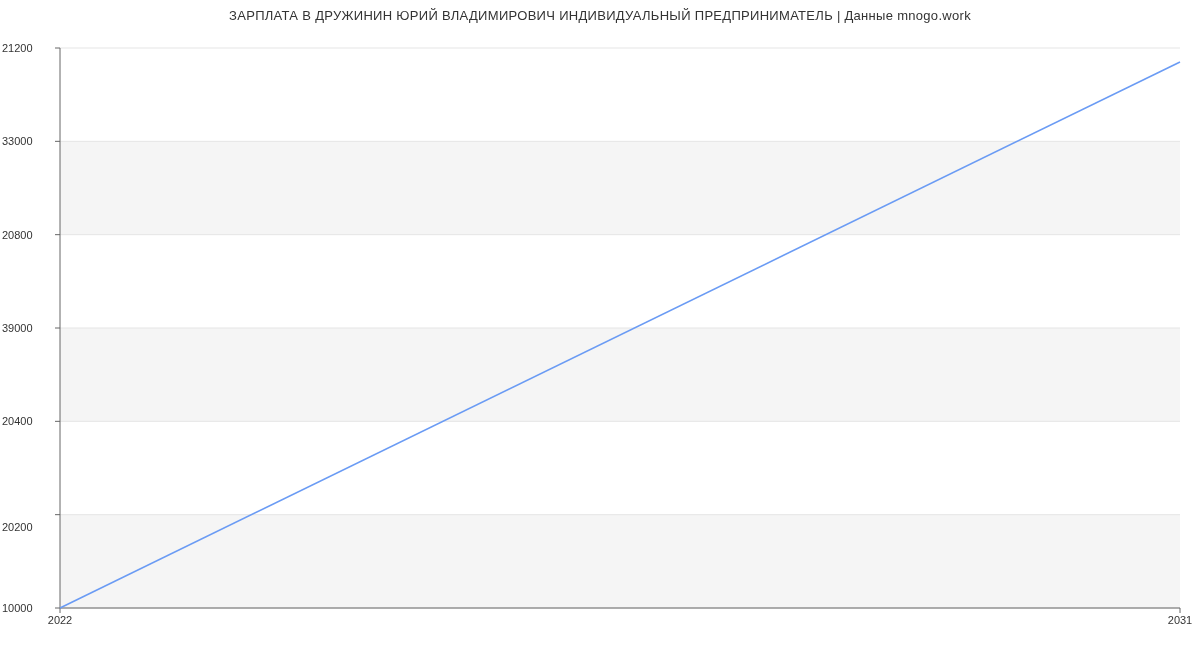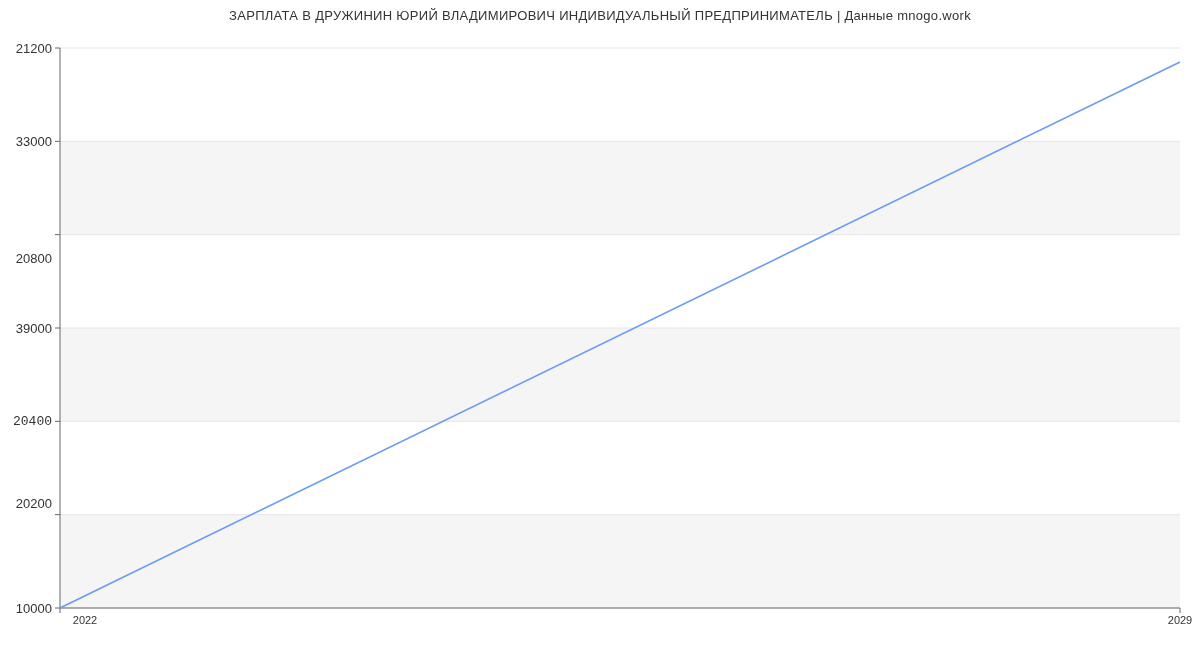--- a/index.html
+++ b/index.html
@@ -24,22 +24,21 @@
     right: 0;
     text-align: center;
     font-size: 13px;
     letter-spacing: 0.3px;
     color: #333;
   }
   .y-tick-label {
     position: absolute;
     right: 1148px;
     width: 50px;
-    text-align: right;
-    font-size: 13px;
+    font-size: 11px;
     color: #333;
     transform: translateY(-50%);
   }
   .x-tick-label {
     position: absolute;
     top: 614px;
     font-size: 11px;
     color: #333;
     transform: translateX(-50%);
   }
@@ -78,24 +77,24 @@
       <line x1="55" x2="60" y1="234.66666666666669" y2="234.66666666666669" stroke="#666" stroke-width="1"></line>
       <line x1="55" x2="60" y1="141.33333333333331" y2="141.33333333333331" stroke="#666" stroke-width="1"></line>
       <line x1="55" x2="60" y1="48" y2="48" stroke="#666" stroke-width="1"></line>
       <line x1="60" x2="60" y1="608" y2="613" stroke="#666" stroke-width="1"></line>
       <line x1="1180" x2="1180" y1="608" y2="613" stroke="#666" stroke-width="1"></line>
       <path d="M60 608 L1180 62 " fill="none" stroke="#6a9bf4" stroke-width="1.6"></path>
     </svg>
 
   <div id="y-ticks">
       <div class="y-tick-label" style="top: 608px;">10000</div>
-      <div class="y-tick-label" style="top: 503px;">20200</div>
-      <div class="y-tick-label" style="top: 421.333px; font-family: Liberation Mono, monospace;">20400</div>
+      <div class="y-tick-label" style="top: 527px;">20200</div>
+      <div class="y-tick-label" style="top: 421.333px;">20400</div>
       <div class="y-tick-label" style="top: 328px;">39000</div>
-      <div class="y-tick-label" style="top: 234.667px; margin-top: 23px;">20800</div>
+      <div class="y-tick-label" style="top: 234.667px;">20800</div>
       <div class="y-tick-label" style="top: 141.333px;">33000</div>
       <div class="y-tick-label" style="top: 48px;">21200</div>
     </div>
   <div id="x-ticks">
-      <div class="x-tick-label" style="left: 60px; margin-left: 25px;">2022</div>
-      <div class="x-tick-label" style="left: 1180px;">2029</div>
+      <div class="x-tick-label" style="left: 60px;">2022</div>
+      <div class="x-tick-label" style="left: 1180px;">2031</div>
     </div>
 </div>
 
 </body></html>

